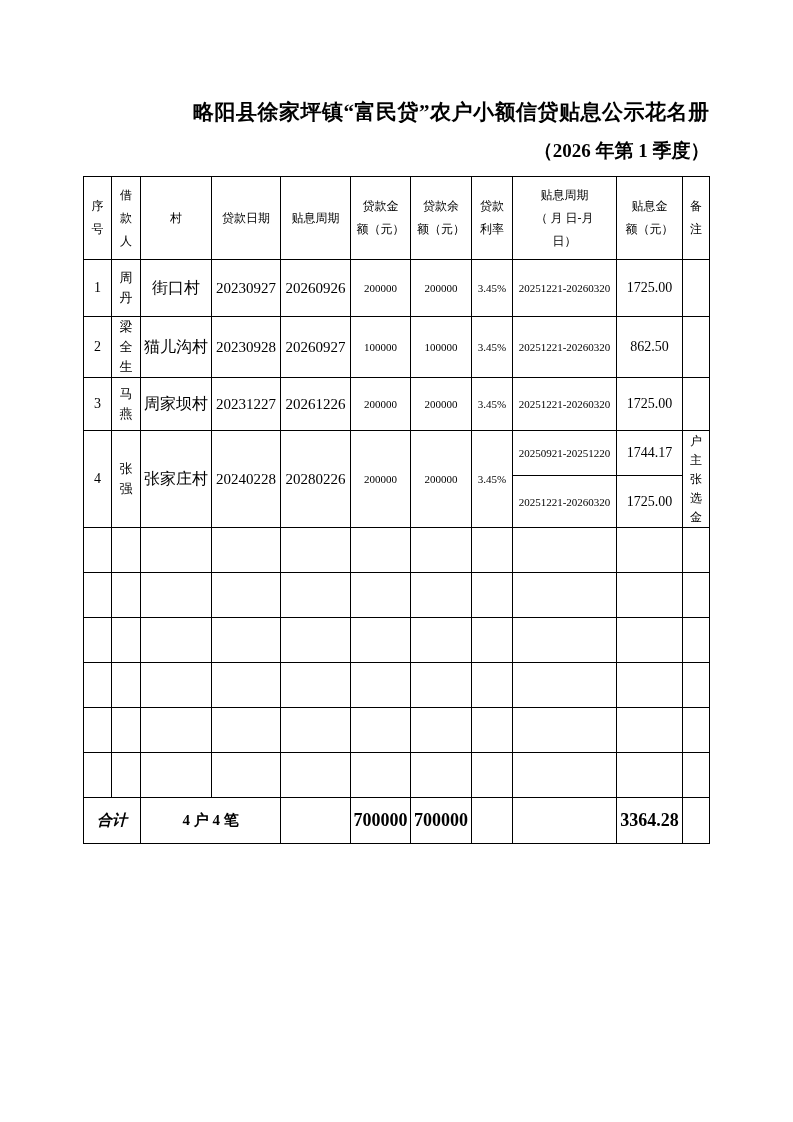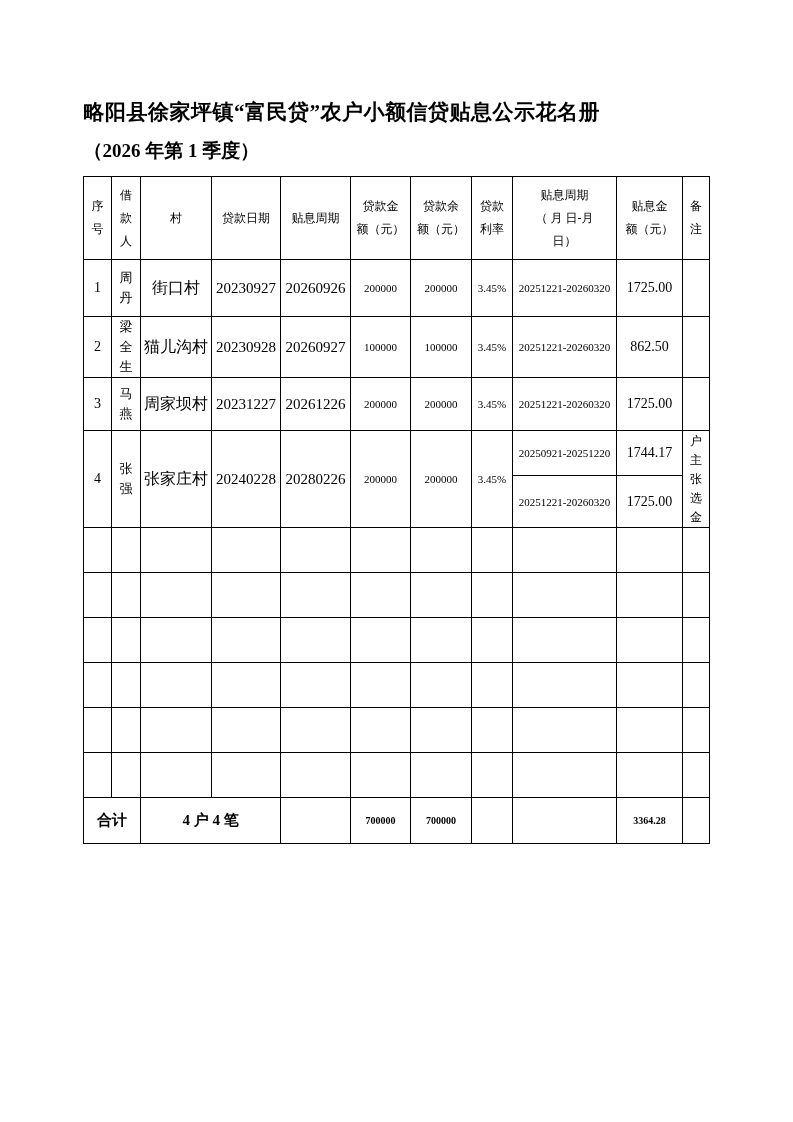--- a/index.html
+++ b/index.html
@@ -11,31 +11,31 @@
     color: #000000;
     font-family: "Liberation Serif", "DejaVu Serif", serif;
     box-sizing: border-box;
     padding-top: 100px;
     margin: 0 auto;
     overflow: hidden;
   }
   .doc-title {
     width: 626px;
     margin: 0 auto;
-    text-align: left;
+    text-align: right;
     font-size: 21px;
     font-weight: bold;
     line-height: 24px;
     letter-spacing: 0.5px;
     white-space: nowrap;
   }
   .doc-subtitle {
     width: 626px;
     margin: 16px auto 0 auto;
-    text-align: left;
+    text-align: right;
     font-size: 19px;
     font-weight: bold;
     line-height: 22px;
   }
   table.roster {
     table-layout: fixed;
     border-collapse: collapse;
     margin: 14px auto 0 auto;
     width: 626px;
   }
@@ -59,23 +59,23 @@
   .c-hdr     { font-size: 12px; line-height: 23px; }
   .c-seq     { font-size: 14px; }
   .c-name    { font-size: 13px; line-height: 20px; }
   .c-village { font-size: 16px; }
   .c-date    { font-size: 15px; }
   .c-amt     { font-size: 11px; }
   .c-rate    { font-size: 11px; }
   .c-period  { font-size: 11px; }
   .c-subsidy { font-size: 14px; }
   .c-remark  { font-size: 12px; line-height: 19px; }
-  .c-total-label { font-size: 15px; font-weight: bold; }
+  .c-total-label { font-size: 15px; font-weight: bold; font-style: italic; }
   .c-total-count { font-size: 15px; font-weight: bold; }
-  .c-total-num   { font-size: 10px; font-weight: bold; }
+  .c-total-num   { font-size: 18px; font-weight: bold; }
 </style>
 </head>
 <body>
 
 <div class="page">
 
   <div class="doc-title">略阳县徐家坪镇“富民贷”农户小额信贷贴息公示花名册</div>
   <div class="doc-subtitle">（2026 年第 1 季度）</div>
 
   <table class="roster">

